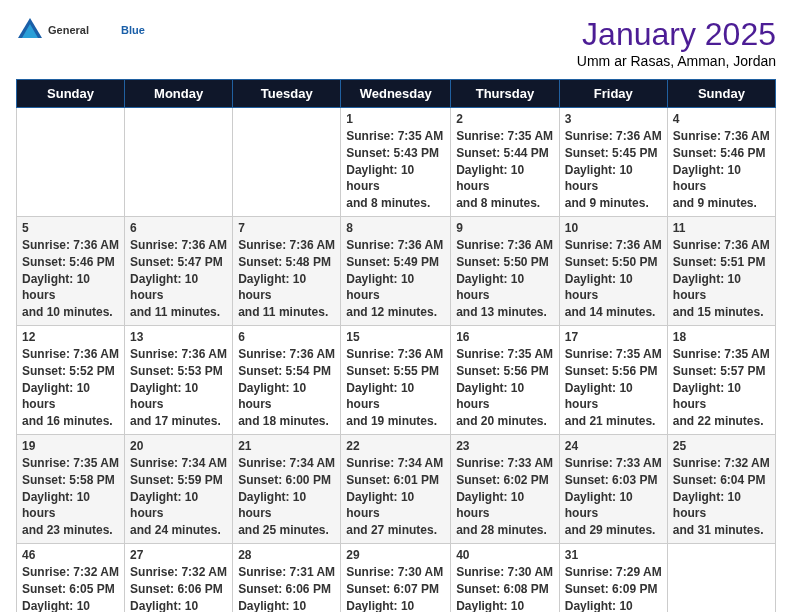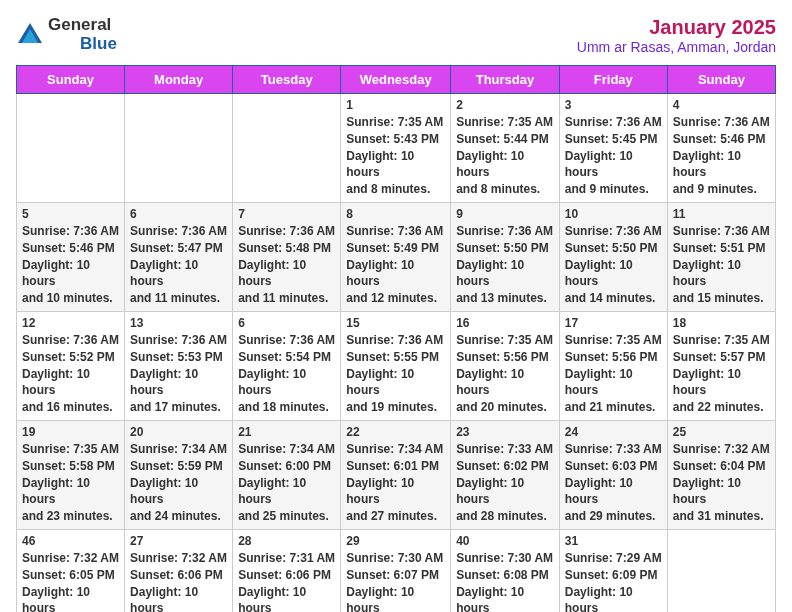--- a/index.html
+++ b/index.html
@@ -15,52 +15,52 @@
       justify-content: space-between;
       align-items: flex-start;
       margin-bottom: 10px;
     }
     .logo {
       display: flex;
       align-items: center;
     }
     .logo-text {
       display: flex;
-      flex-direction: column;
-      font-size: 17px;
+      flex-direction: row;
+      font-size: 11px;
       font-weight: bold;
       line-height: 1.1;
     }
     .logo-text .general { color: #333; }
     .logo-text .blue { color: #1a5fa8; padding-left: 32px; }
     .logo-icon {
       width: 28px;
       height: 28px;
       margin-right: 4px;
     }
     .title-block {
       text-align: right;
     }
     .title-block h1 {
-      font-size: 20px;
-      font-weight: bold;
-      color: #be185d;
+      font-size: 32px;
+      font-weight: normal;
+      color: #4c1d95;
     }
     .title-block h2 {
       font-size: 14px;
       font-weight: normal;
-      color: #6d28d9;
+      color: #000000;
     }
     .calendar {
       width: 100%;
       border-collapse: collapse;
       border: 1px solid #ccc;
     }
     .calendar th {
-      background-color: #d946ef;
+      background-color: #0f172a;
       color: #fff;
       text-align: center;
       font-size: 13px;
       padding: 6px 4px;
       border: 1px solid #2060a0;
     }
     .calendar td {
       vertical-align: top;
       border: 1px solid #ccc;
       padding: 4px 5px;

